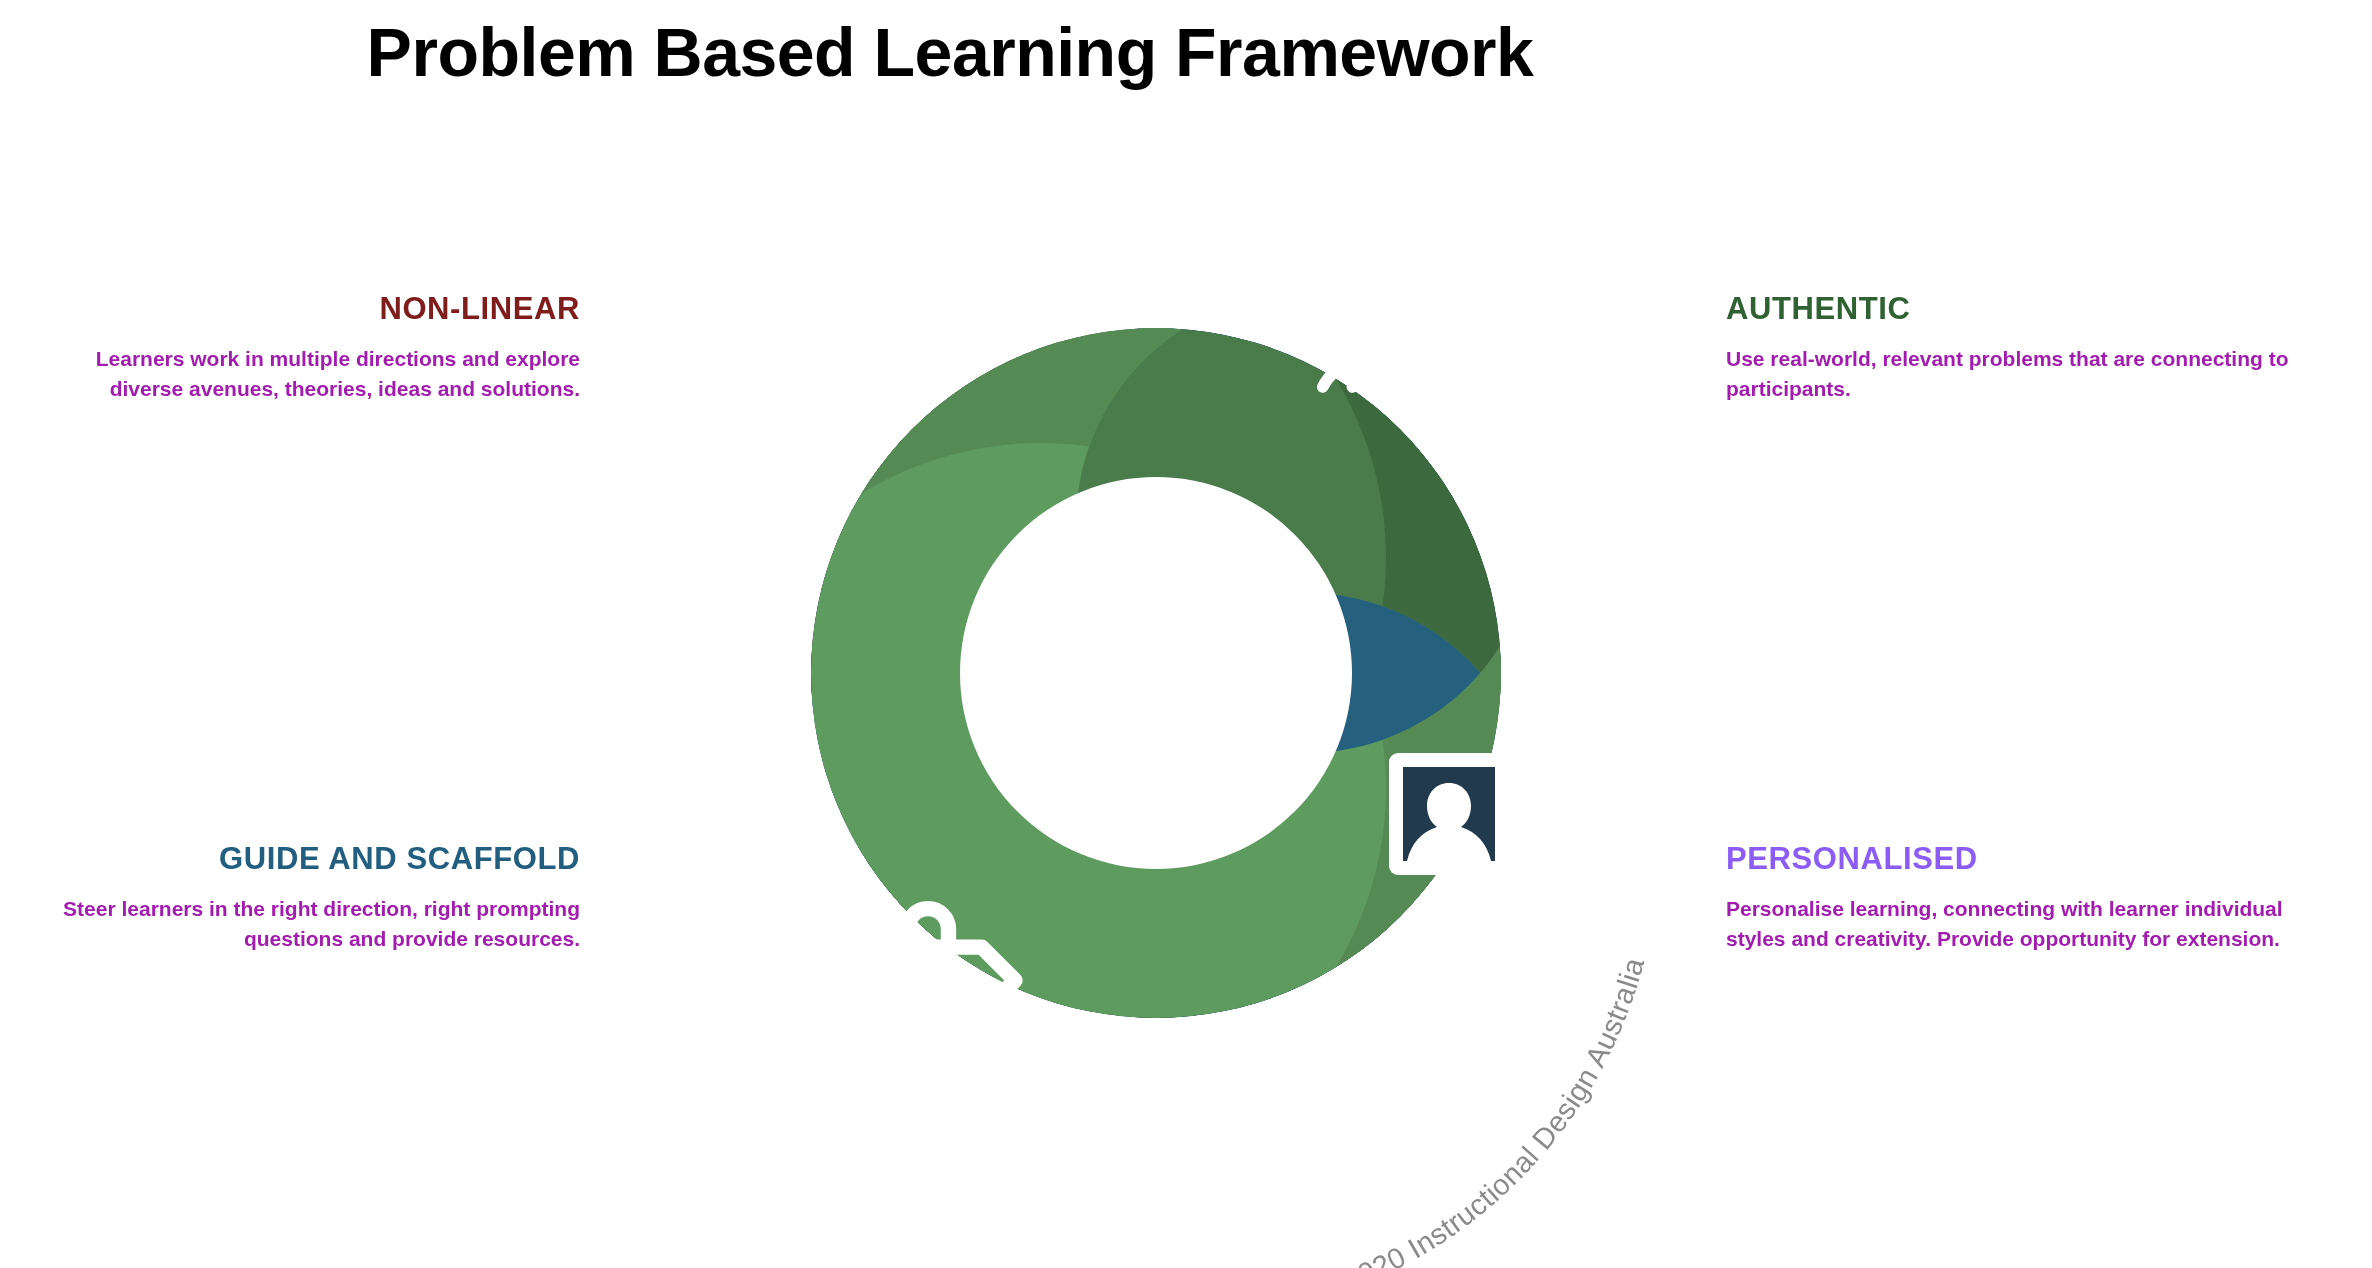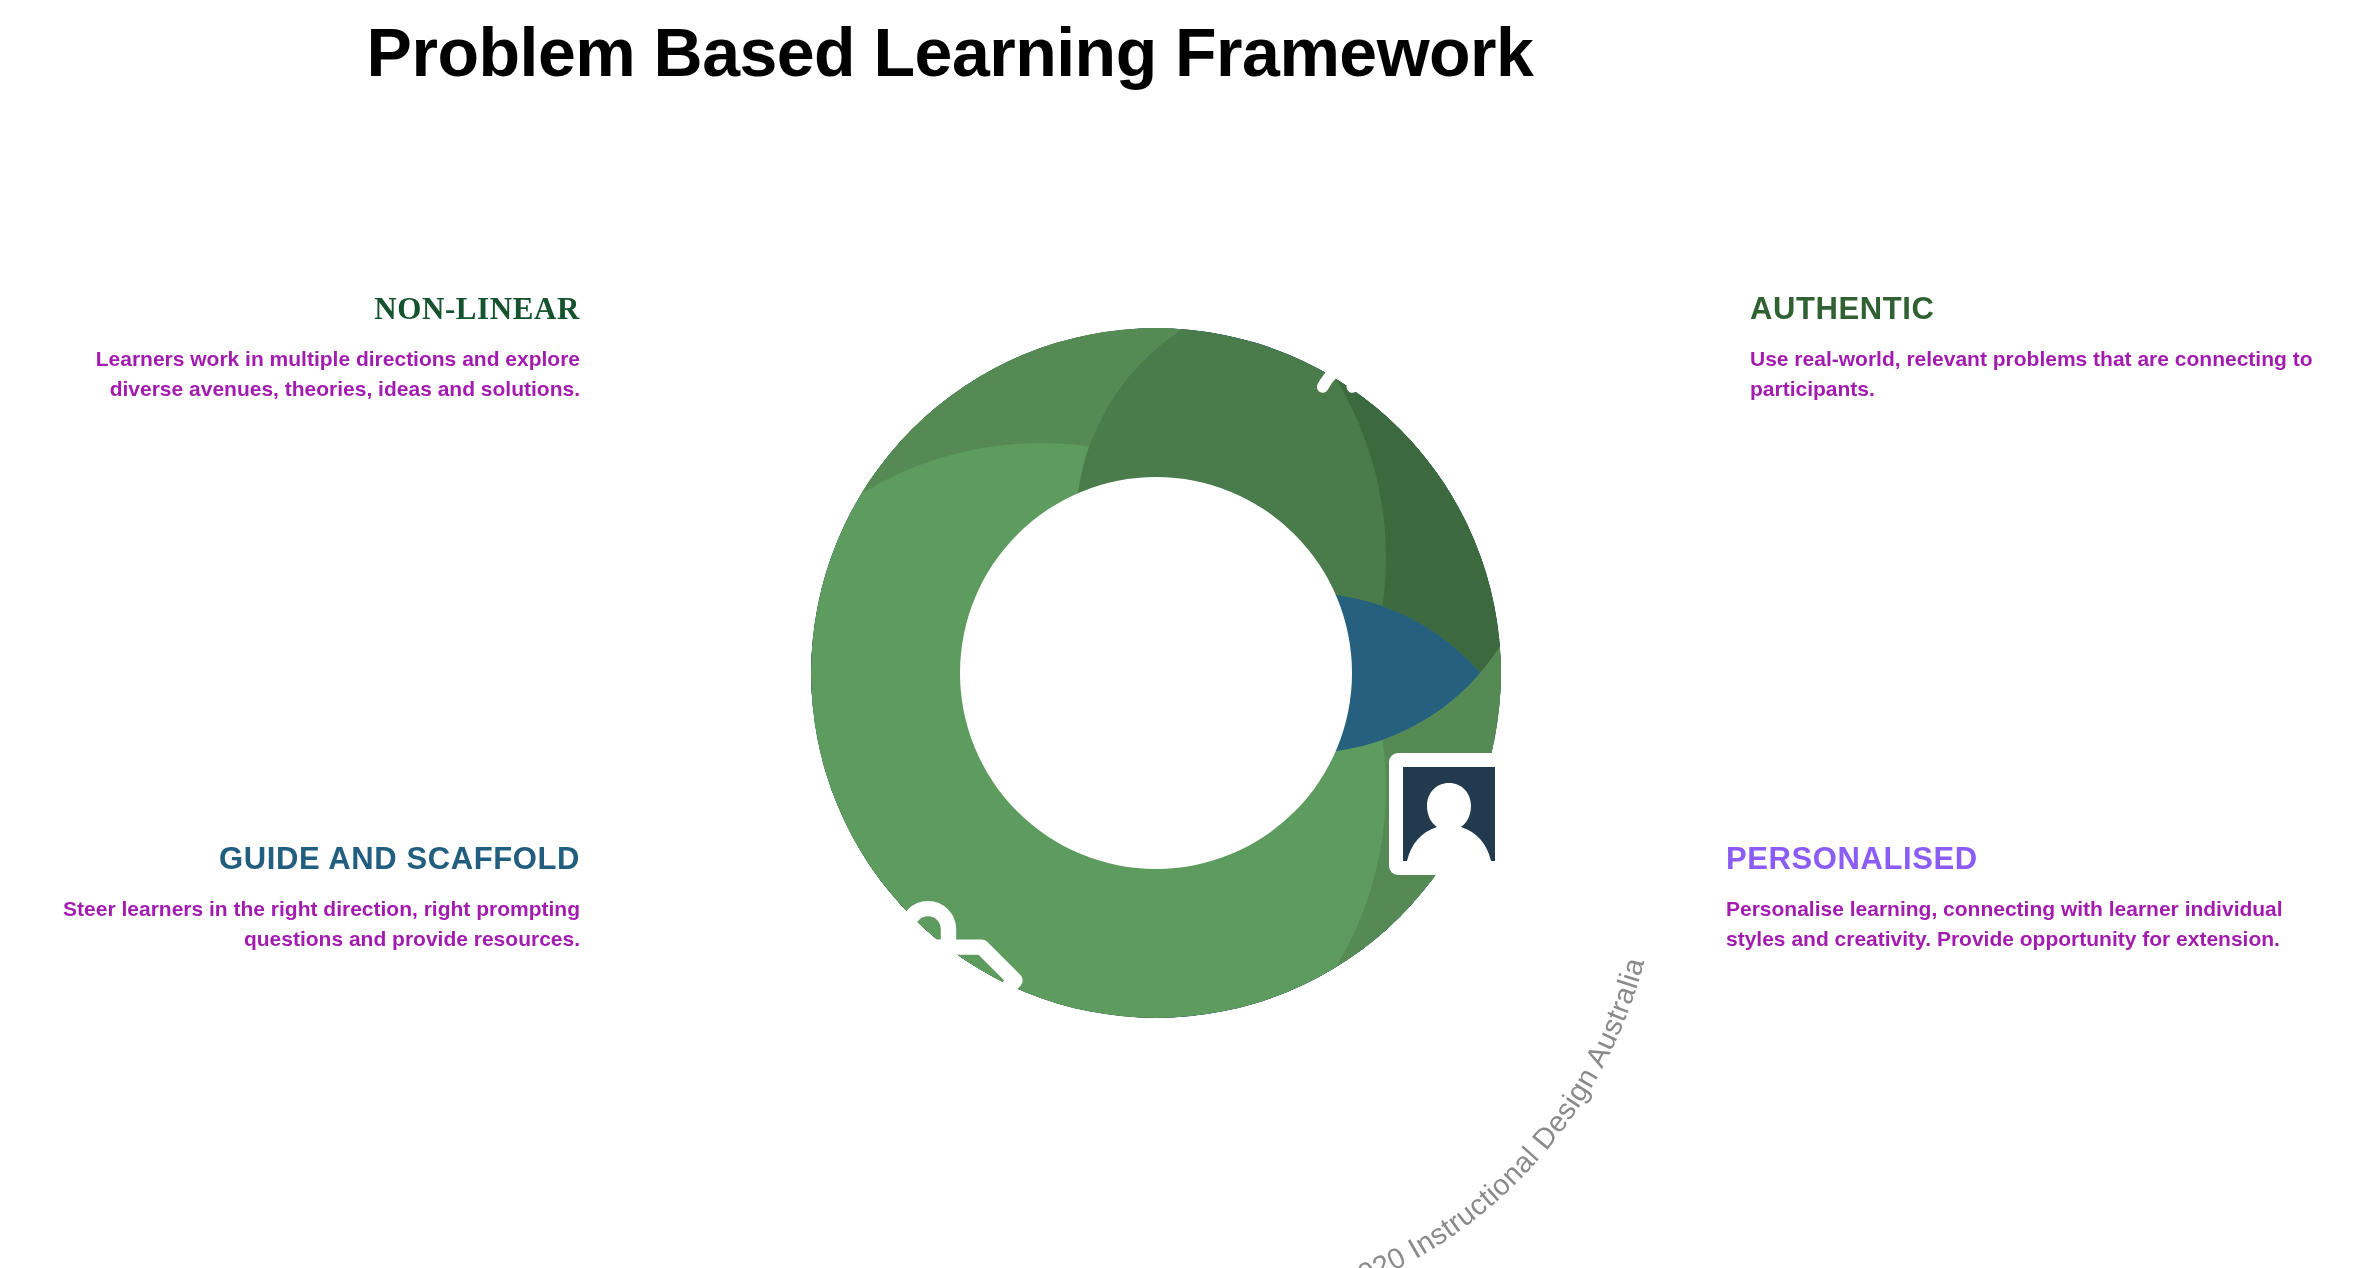--- a/index.html
+++ b/index.html
@@ -59,28 +59,27 @@
 
   .quad.left  { text-align: right; }
   .quad.right { text-align: left; }
 
   
   #quad-nonlinear {
     left: 40px;
     top: 292px;
     width: 540px;
   }
-  #quad-nonlinear .quad-heading { color: #14532d; font-family: Liberation Serif, serif; }
+  #quad-nonlinear .quad-heading { color: #7f1d1d; }
 
   
   #quad-authentic {
     left: 1726px;
     top: 292px;
     width: 610px;
-    margin-left: 24px;
   }
   #quad-authentic .quad-heading { color: #2f6133; }
 
   
   #quad-guide {
     left: 40px;
     top: 842px;
     width: 540px;
   }
   #quad-guide .quad-heading { color: #215e80; }

